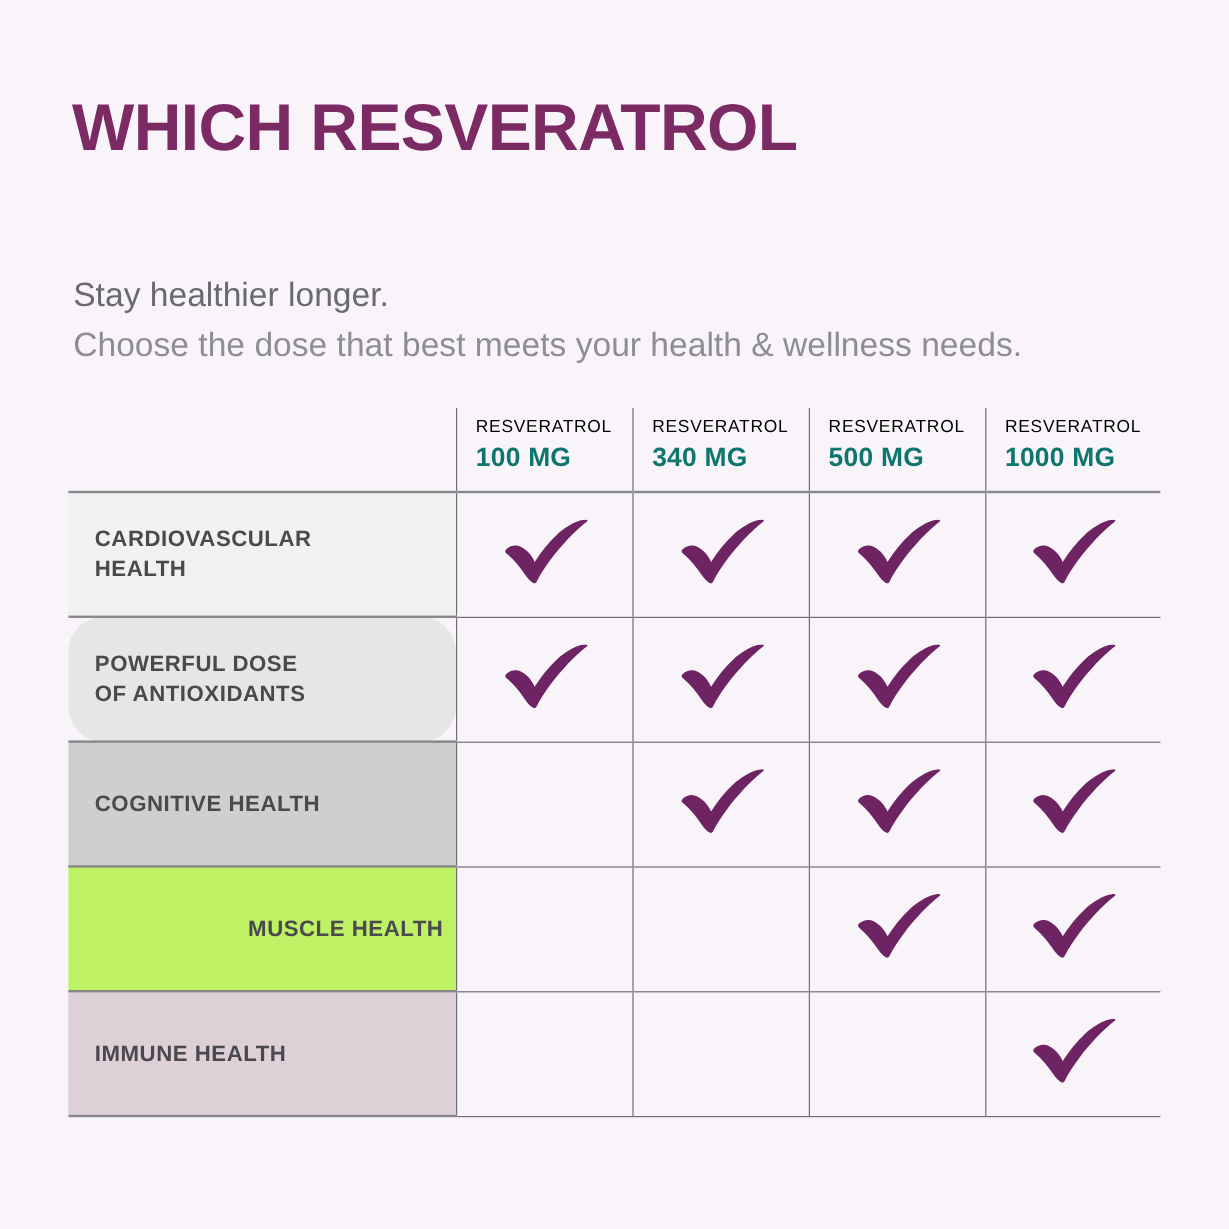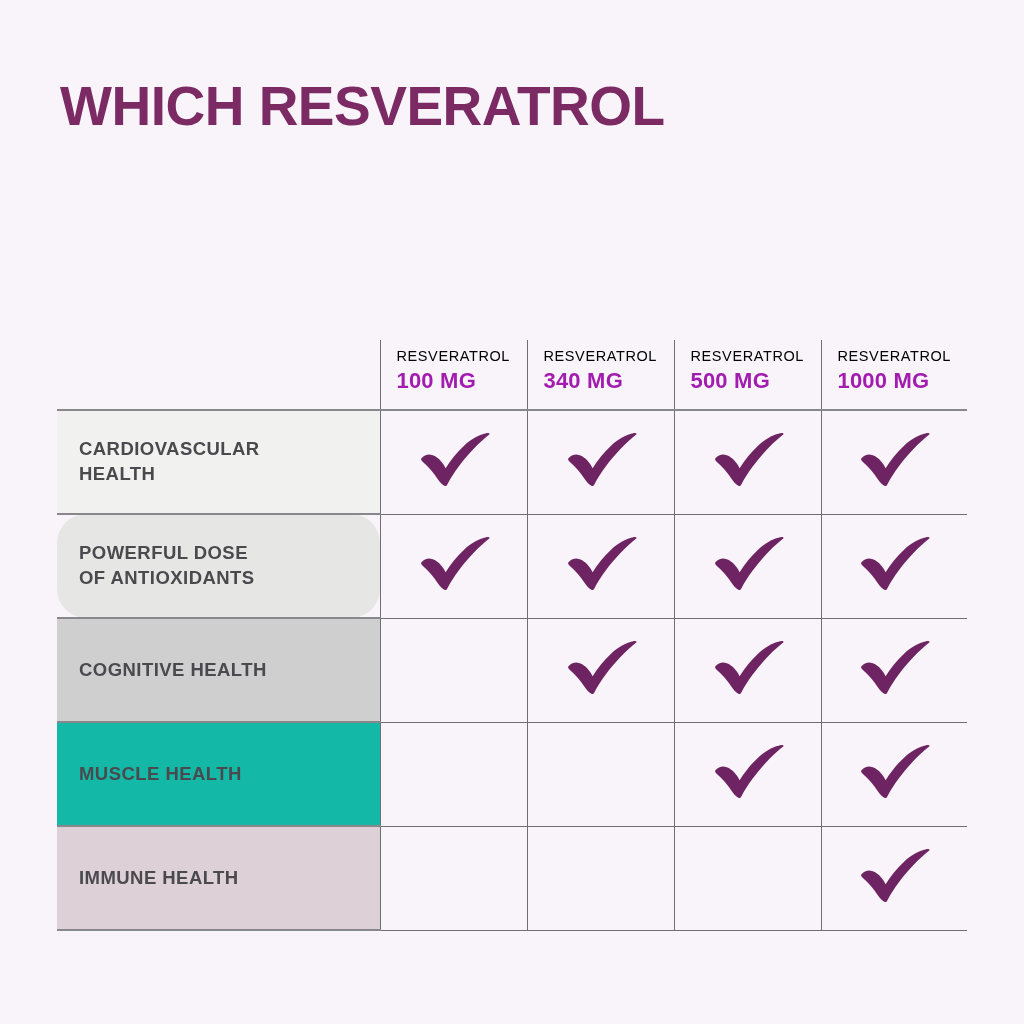--- a/index.html
+++ b/index.html
@@ -111,21 +111,21 @@
     font-weight: 400;
     color: #000000;
     line-height: 1.35;
     white-space: nowrap;
   }
   .dose-amount {
     display: block;
     font-size: 22px;
     font-weight: 700;
     letter-spacing: 0.2px;
-    color: #a21caf;
+    color: #0f766e;
     line-height: 1.25;
     white-space: nowrap;
   }
 
   
   .comp-table tbody tr { height: 104px; }
 
   .comp-table tbody td {
     border-bottom: 1.5px solid #6e6e73;
     vertical-align: middle;
@@ -164,20 +164,24 @@
 </style>
 </head>
 <body>
 
 <div class="page">
 
   <div class="headline-block">
     <div class="title-main">WHICH RESVERATROL</div>
   </div>
 
+  <div class="subhead-block">
+    <div class="subhead-line1">Stay healthier longer.</div>
+    <div class="subhead-line2">Choose the dose that best meets your health &amp; wellness needs.</div>
+  </div>
 
   <div class="table-wrap">
     <table class="comp-table">
       <colgroup>
         <col class="c-label">
         <col class="c-dose">
         <col class="c-dose">
         <col class="c-dose">
         <col class="c-dose-last">
       </colgroup>
@@ -252,21 +256,21 @@
               </svg></td>
           <td class="cell-check"><svg viewBox="0 0 100 78" width="76" height="59" class="check-svg">
                 <path fill="#6e2463" d="M96.5,2.0 C83.0,12.5 68.0,28.5 56.5,44.0 C50.5,52.0 45.2,60.2 41.0,68.4 C40.2,70.0 38.6,70.6 37.2,69.8 C34.0,68.0 31.0,64.8 28.2,60.6 C23.0,52.8 16.0,44.0 8.2,37.6 C6.2,36.0 5.8,34.2 7.6,32.6 C11.0,29.6 14.8,28.2 18.6,28.6 C24.4,29.2 30.4,33.4 35.2,40.2 C36.6,42.2 37.8,44.4 38.9,46.6 C45.5,36.0 54.2,25.0 63.6,16.4 C72.0,8.6 82.2,2.2 92.8,0.2 C95.6,-0.3 98.2,0.7 96.5,2.0 Z"></path>
               </svg></td>
           <td class="cell-check"><svg viewBox="0 0 100 78" width="76" height="59" class="check-svg">
                 <path fill="#6e2463" d="M96.5,2.0 C83.0,12.5 68.0,28.5 56.5,44.0 C50.5,52.0 45.2,60.2 41.0,68.4 C40.2,70.0 38.6,70.6 37.2,69.8 C34.0,68.0 31.0,64.8 28.2,60.6 C23.0,52.8 16.0,44.0 8.2,37.6 C6.2,36.0 5.8,34.2 7.6,32.6 C11.0,29.6 14.8,28.2 18.6,28.6 C24.4,29.2 30.4,33.4 35.2,40.2 C36.6,42.2 37.8,44.4 38.9,46.6 C45.5,36.0 54.2,25.0 63.6,16.4 C72.0,8.6 82.2,2.2 92.8,0.2 C95.6,-0.3 98.2,0.7 96.5,2.0 Z"></path>
               </svg></td>
         </tr>
 
         <tr class="r3">
-          <td class="cell-label" style="background: #14b8a6;">
+          <td class="cell-label" style="background: #bef264; text-align: right;">
             <div class="row-label-text">MUSCLE HEALTH</div>
           </td>
           <td class="cell-check"></td>
           <td class="cell-check"></td>
           <td class="cell-check"><svg viewBox="0 0 100 78" width="76" height="59" class="check-svg">
                 <path fill="#6e2463" d="M96.5,2.0 C83.0,12.5 68.0,28.5 56.5,44.0 C50.5,52.0 45.2,60.2 41.0,68.4 C40.2,70.0 38.6,70.6 37.2,69.8 C34.0,68.0 31.0,64.8 28.2,60.6 C23.0,52.8 16.0,44.0 8.2,37.6 C6.2,36.0 5.8,34.2 7.6,32.6 C11.0,29.6 14.8,28.2 18.6,28.6 C24.4,29.2 30.4,33.4 35.2,40.2 C36.6,42.2 37.8,44.4 38.9,46.6 C45.5,36.0 54.2,25.0 63.6,16.4 C72.0,8.6 82.2,2.2 92.8,0.2 C95.6,-0.3 98.2,0.7 96.5,2.0 Z"></path>
               </svg></td>
           <td class="cell-check"><svg viewBox="0 0 100 78" width="76" height="59" class="check-svg">
                 <path fill="#6e2463" d="M96.5,2.0 C83.0,12.5 68.0,28.5 56.5,44.0 C50.5,52.0 45.2,60.2 41.0,68.4 C40.2,70.0 38.6,70.6 37.2,69.8 C34.0,68.0 31.0,64.8 28.2,60.6 C23.0,52.8 16.0,44.0 8.2,37.6 C6.2,36.0 5.8,34.2 7.6,32.6 C11.0,29.6 14.8,28.2 18.6,28.6 C24.4,29.2 30.4,33.4 35.2,40.2 C36.6,42.2 37.8,44.4 38.9,46.6 C45.5,36.0 54.2,25.0 63.6,16.4 C72.0,8.6 82.2,2.2 92.8,0.2 C95.6,-0.3 98.2,0.7 96.5,2.0 Z"></path>
               </svg></td>

